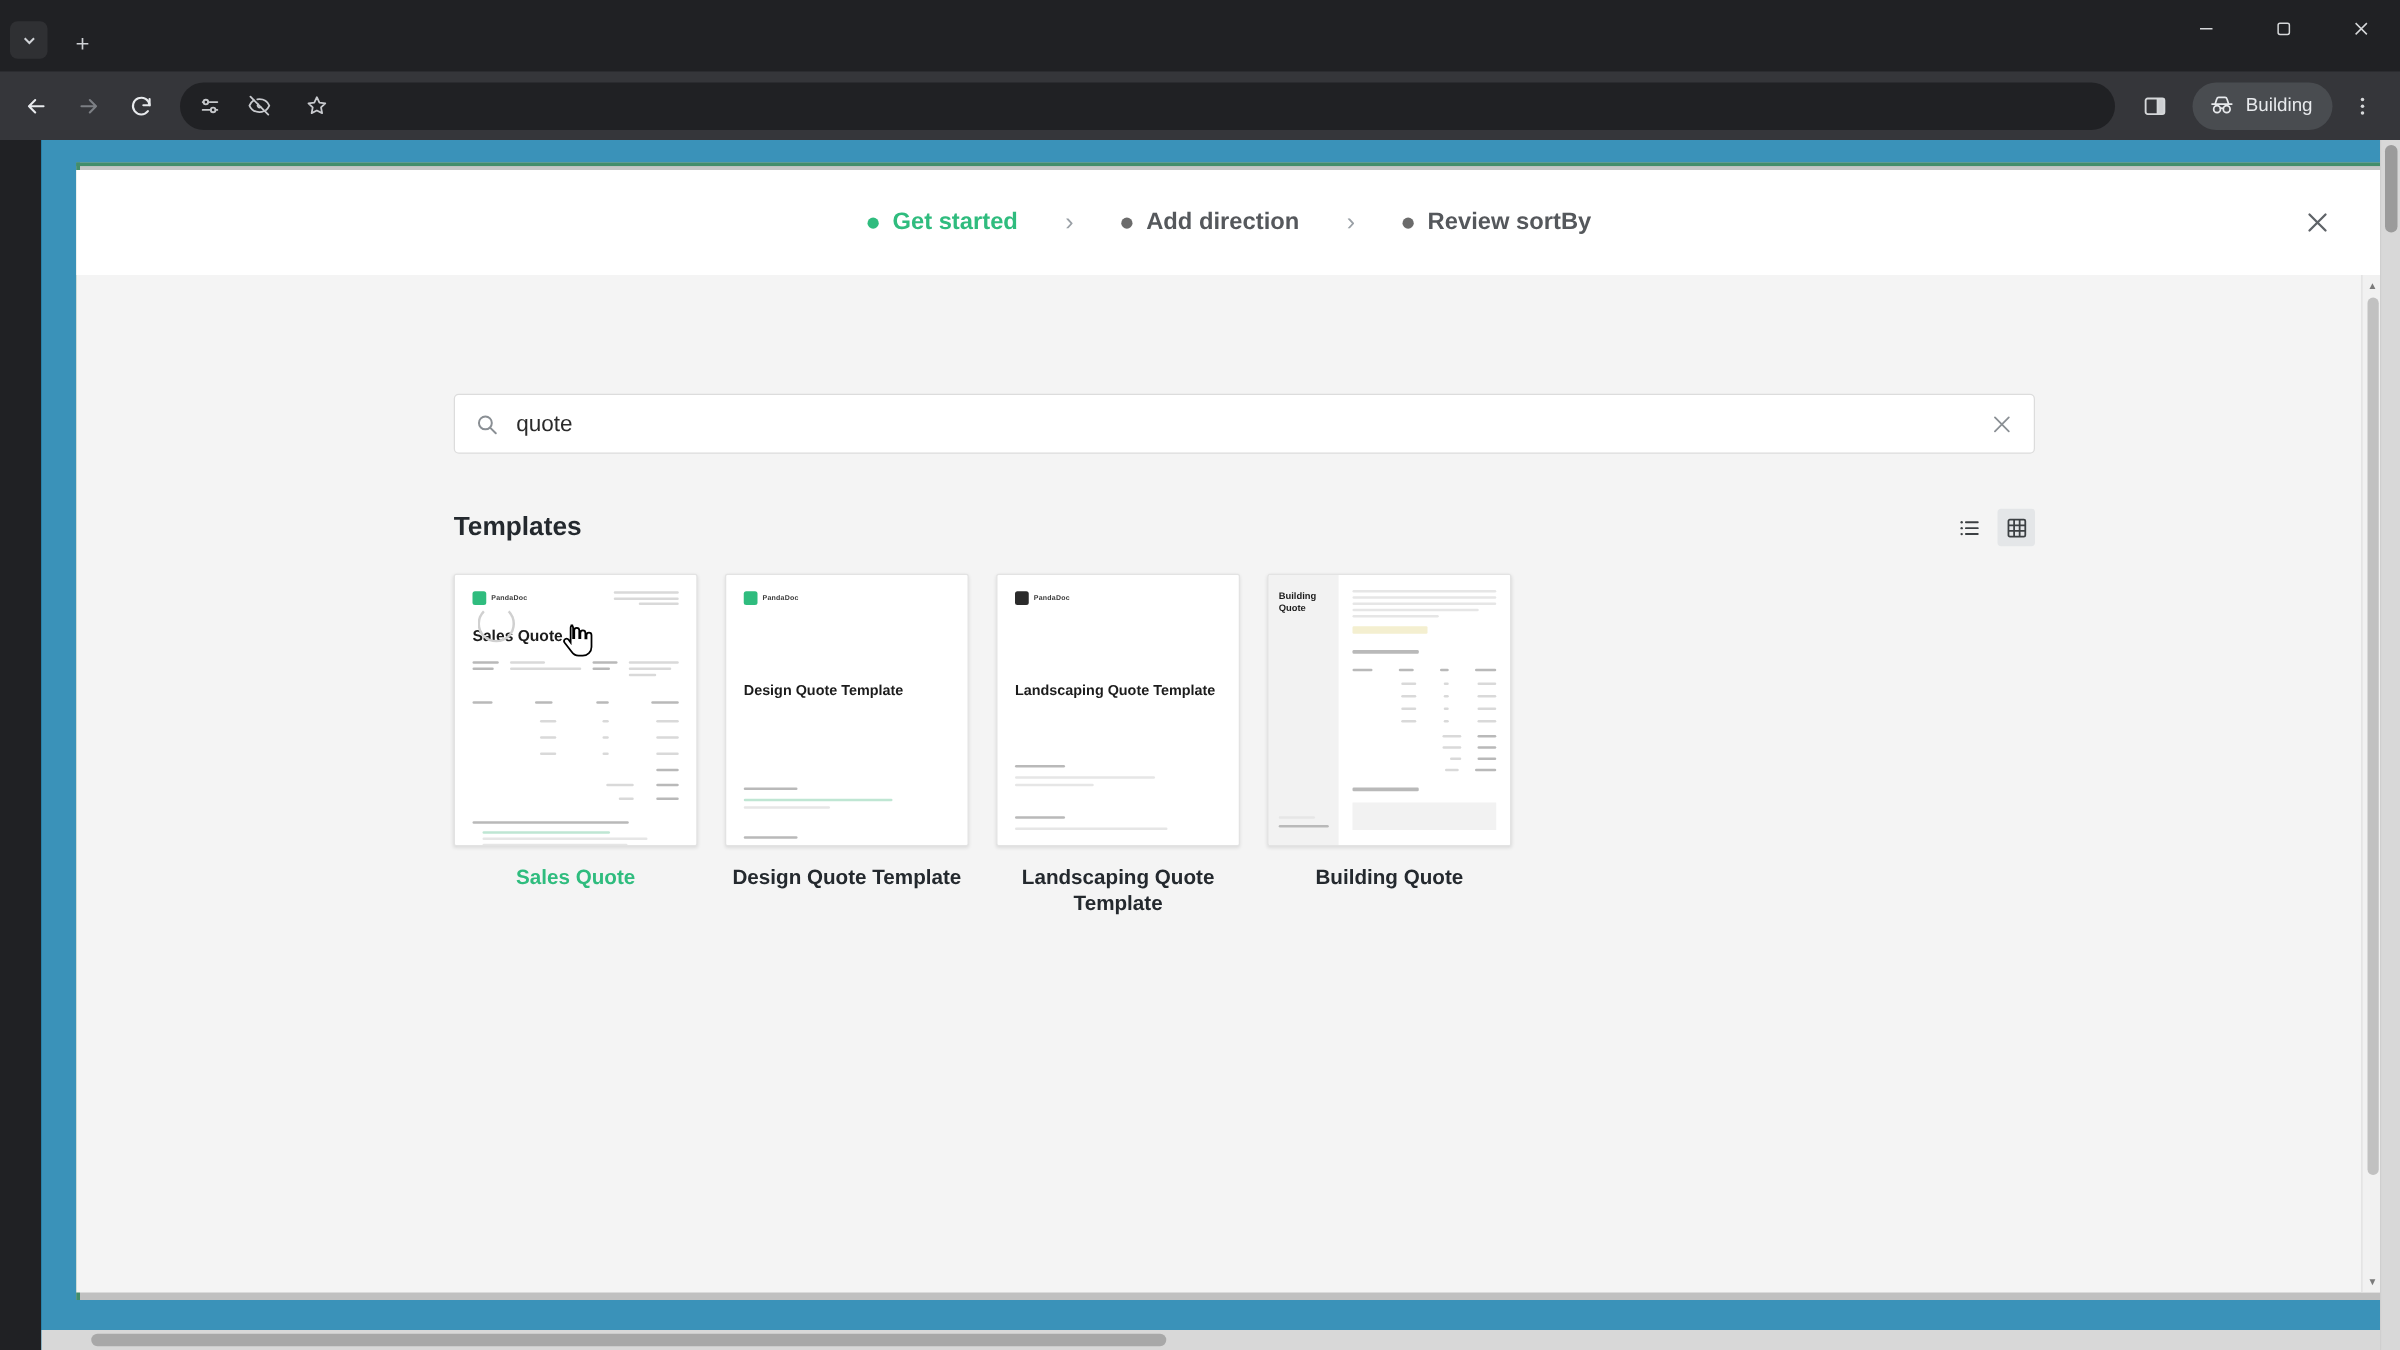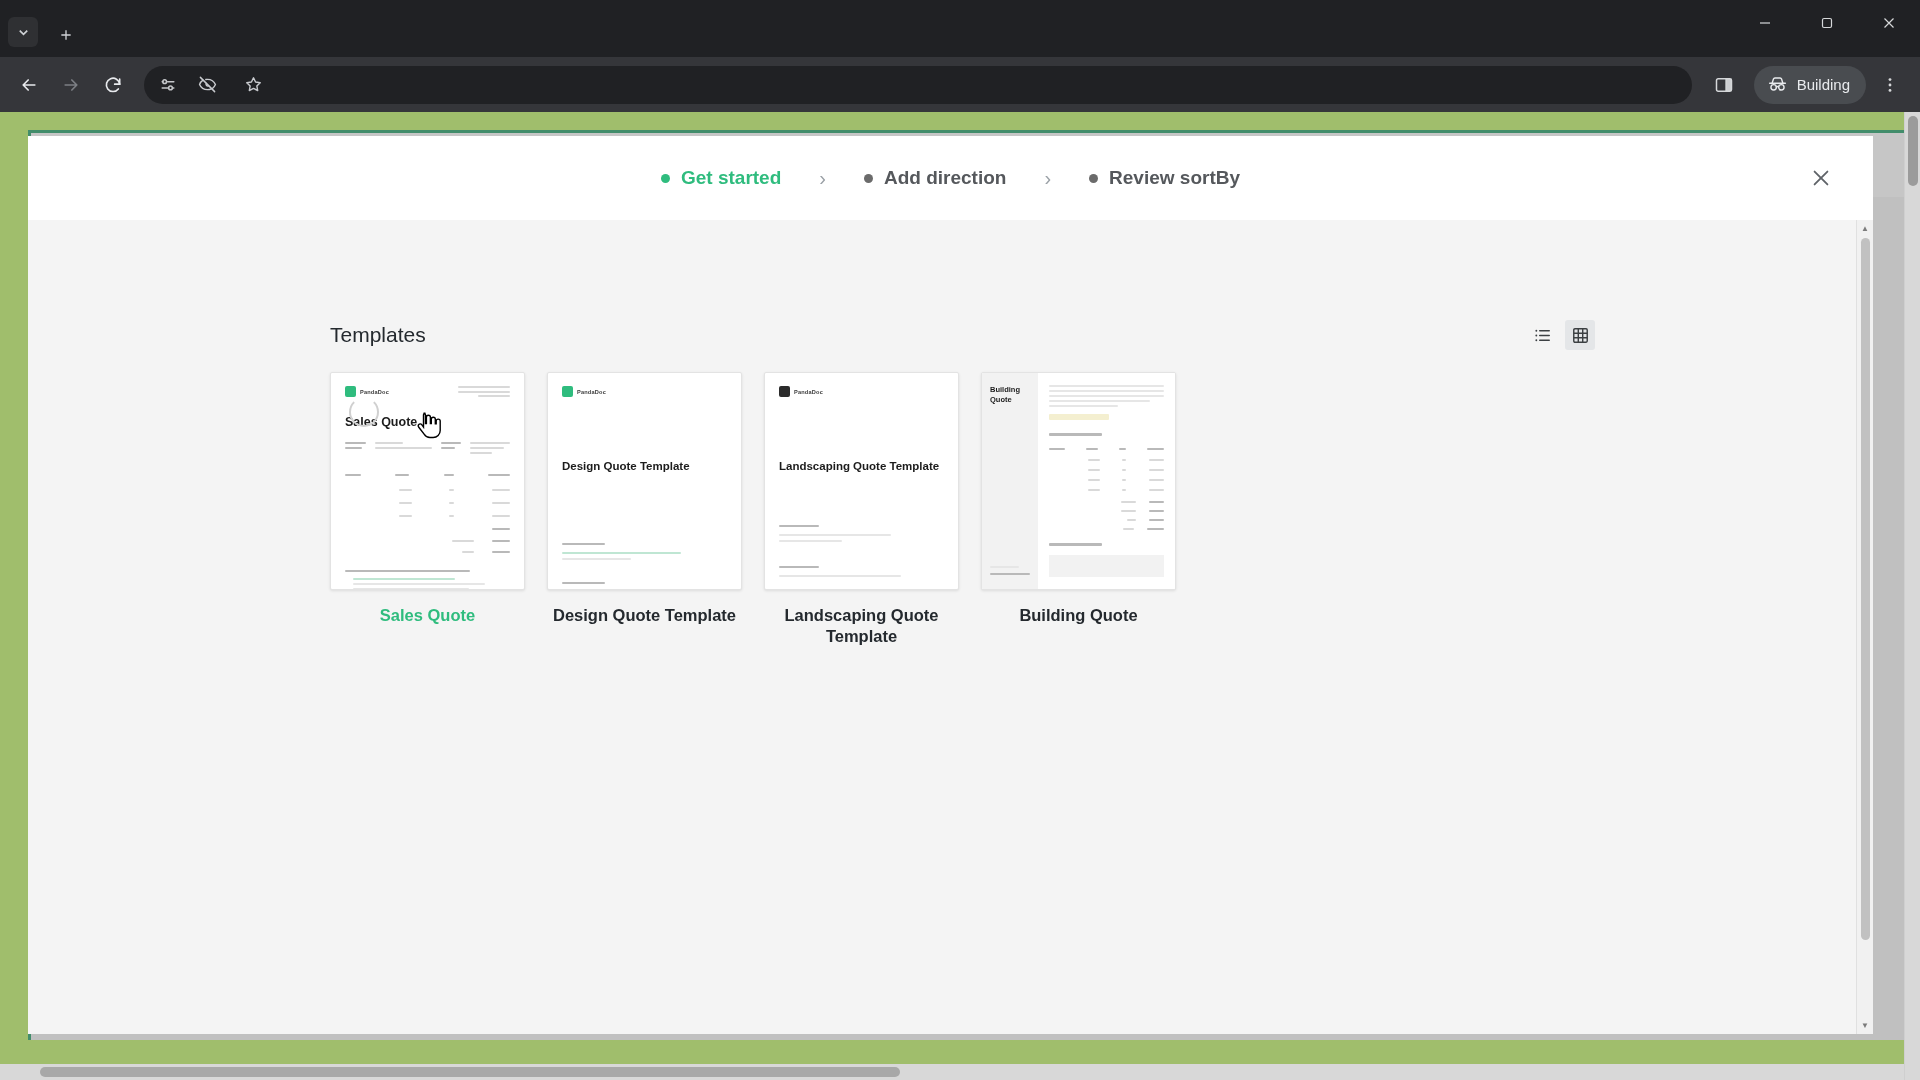--- a/index.html
+++ b/index.html
@@ -86,21 +86,21 @@
     display: flex; align-items: center; justify-content: center; color: #d6d8da;
   }
   .incognito-pill {
     height: 38px; border-radius: 19px; background: #494c50;
     display: flex; align-items: center; gap: 9px; padding: 0 16px 0 13px;
     color: #e8eaed; font-size: 15px; margin-left: 6px; flex: none;
   }
 
   
   .viewport {
-    flex: 1; position: relative; background: #bef264; overflow: hidden;
+    flex: 1; position: relative; background: #0ea5e9; overflow: hidden; margin-left: 33px;
   }
   
   .app-under {
     position: absolute; left: 28px; top: 18px; right: 0; bottom: 40px;
     background: #f4f4f4; border-top: 3px solid #1d9e63; border-left: 3px solid #1d9e63;
   }
   .app-under-top { height: 64px; background: #ffffff; }
   .backdrop { position: absolute; inset: 0; background: rgba(120,120,120,0.42); }
 
   
@@ -138,21 +138,21 @@
   .search-wrap {
     margin-top: 39px; height: 48px; background: #fff; border: 1px solid #dcdcdc;
     border-radius: 4px; display: flex; align-items: center; padding: 0 14px 0 16px; gap: 14px;
     width: 1265px;
   }
   .search-wrap svg { width: 19px; height: 19px; color: #8a8f94; flex: none; }
   .search-val { flex: 1; font-size: 18px; color: #2b2b2b; }
   .search-clear { width: 24px; height: 24px; display: flex; align-items: center; justify-content: center; color: #8a8f94; }
 
   .sec-row { margin-top: 44px; display: flex; align-items: center; justify-content: space-between; }
-  .sec-title { font-size: 21px; font-weight: 400; color: #24292e; }
+  .sec-title { font-size: 21px; font-weight: 700; color: #24292e; }
   .view-toggle { display: flex; align-items: center; gap: 8px; }
   .vt-btn { width: 30px; height: 30px; display: flex; align-items: center; justify-content: center; border-radius: 3px; color: #3c4043; }
   .vt-btn.sel { background: #e4e6e8; }
   .vt-btn svg { width: 19px; height: 19px; }
 
   .grid { margin-top: 22px; display: flex; gap: 22px; }
   .card { width: 195px; }
   .thumb {
     width: 195px; height: 218px; background: #fff;
     border: 1px solid #e3e3e3; border-radius: 2px;
@@ -335,20 +335,32 @@
               <path d="M5 5l14 14M19 5L5 19"></path>
             </svg>
         </div>
       </div>
 
       <div class="modal-body">
         <div class="modal-scroll">
           <div class="content">
 
 
+            <div class="search-wrap">
+              <svg viewBox="0 0 24 24" fill="none" stroke="currentColor" stroke-width="2" stroke-linecap="round">
+                <circle cx="10.5" cy="10.5" r="6.5"></circle>
+                  <path d="M15.5 15.5L21 21"></path>
+              </svg>
+              <div class="search-val">quote</div>
+              <div class="search-clear">
+                <svg viewBox="0 0 24 24" stroke="currentColor" stroke-width="1.8" fill="none" stroke-linecap="round" width="17" height="17">
+                    <path d="M5 5l14 14M19 5L5 19"></path>
+                  </svg>
+              </div>
+            </div>
 
             <div class="sec-row">
               <div class="sec-title">Templates</div>
               <div class="view-toggle">
                 <div class="vt-btn">
                   <svg viewBox="0 0 24 24" fill="none" stroke="currentColor" stroke-width="1.9" stroke-linecap="round">
                     <path d="M8.5 6h12M8.5 12h12M8.5 18h12"></path>
                     <circle cx="4.2" cy="6" r="1.2" fill="currentColor" stroke="none"></circle>
                     <circle cx="4.2" cy="12" r="1.2" fill="currentColor" stroke="none"></circle>
                     <circle cx="4.2" cy="18" r="1.2" fill="currentColor" stroke="none"></circle>

